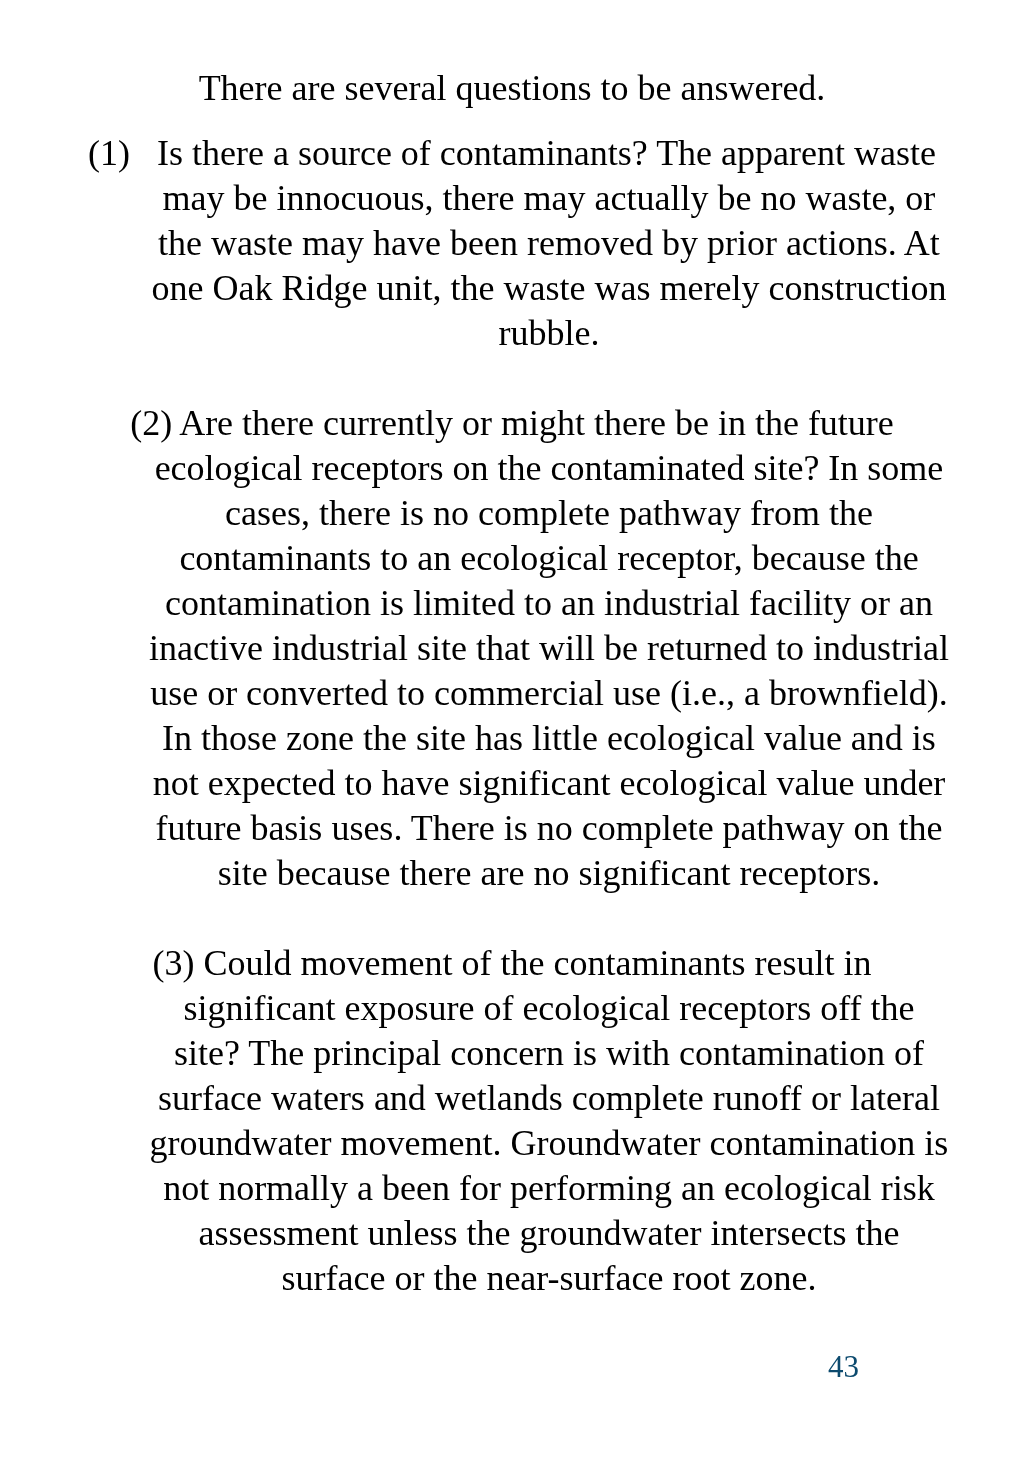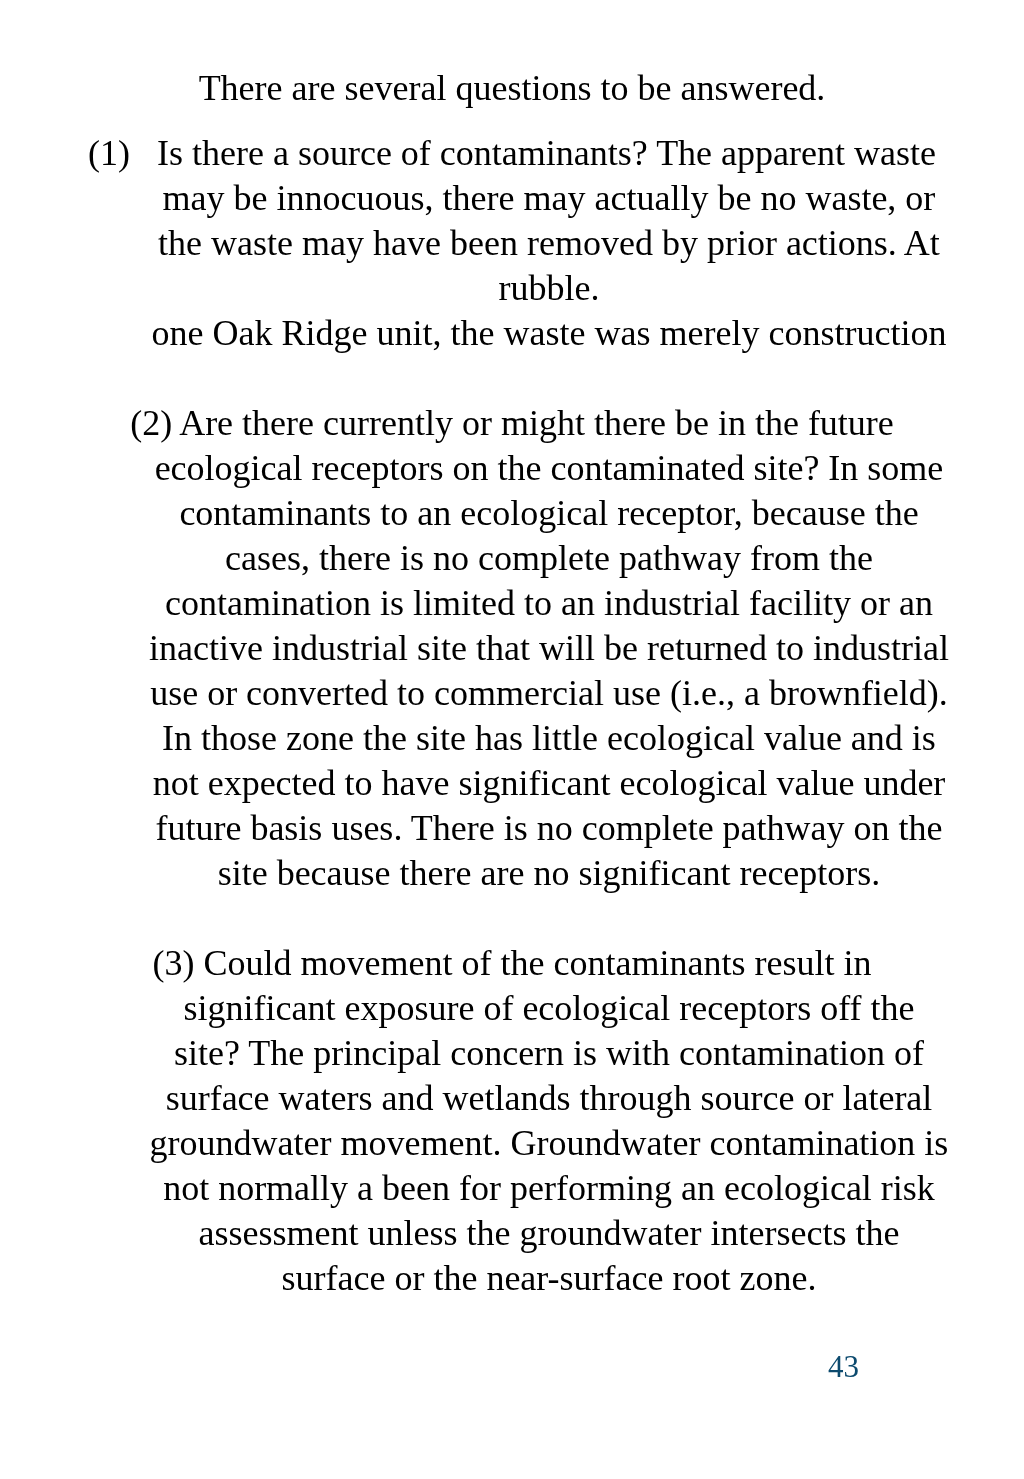--- a/index.html
+++ b/index.html
@@ -45,43 +45,43 @@
   <div class="content">
 
     <div class="para intro">
       <div class="line">There are several questions to be answered.</div>
     </div>
 
     <div class="para hang">
         <div class="line">(1)&nbsp;&nbsp;&nbsp;Is there a source of contaminants? The apparent waste</div>
         <div class="line">may be innocuous, there may actually be no waste, or</div>
         <div class="line">the waste may have been removed by prior actions. At</div>
+        <div class="line">one Oak Ridge unit, the waste was merely construction</div>
         <div class="line">rubble.</div>
-        <div class="line">one Oak Ridge unit, the waste was merely construction</div>
       </div>
 
     <div class="para hang gap">
         <div class="line">(2) Are there currently or might there be in the future</div>
         <div class="line">ecological receptors on the contaminated site? In some</div>
+        <div class="line">cases, there is no complete pathway from the</div>
         <div class="line">contaminants to an ecological receptor, because the</div>
-        <div class="line">cases, there is no complete pathway from the</div>
         <div class="line">contamination is limited to an industrial facility or an</div>
         <div class="line">inactive industrial site that will be returned to industrial</div>
         <div class="line">use or converted to commercial use (i.e., a brownfield).</div>
         <div class="line">In those zone the site has little ecological value and is</div>
         <div class="line">not expected to have significant ecological value under</div>
         <div class="line">future basis uses. There is no complete pathway on the</div>
         <div class="line">site because there are no significant receptors.</div>
       </div>
 
     <div class="para hang gap">
         <div class="line">(3) Could movement of the contaminants result in</div>
         <div class="line">significant exposure of ecological receptors off the</div>
         <div class="line">site? The principal concern is with contamination of</div>
-        <div class="line">surface waters and wetlands through source or lateral</div>
+        <div class="line">surface waters and wetlands complete runoff or lateral</div>
         <div class="line">groundwater movement. Groundwater contamination is</div>
         <div class="line">not normally a been for performing an ecological risk</div>
         <div class="line">assessment unless the groundwater intersects the</div>
         <div class="line">surface or the near-surface root zone.</div>
       </div>
 
   </div>
 
   <div class="page-number">43</div>
 </div>

